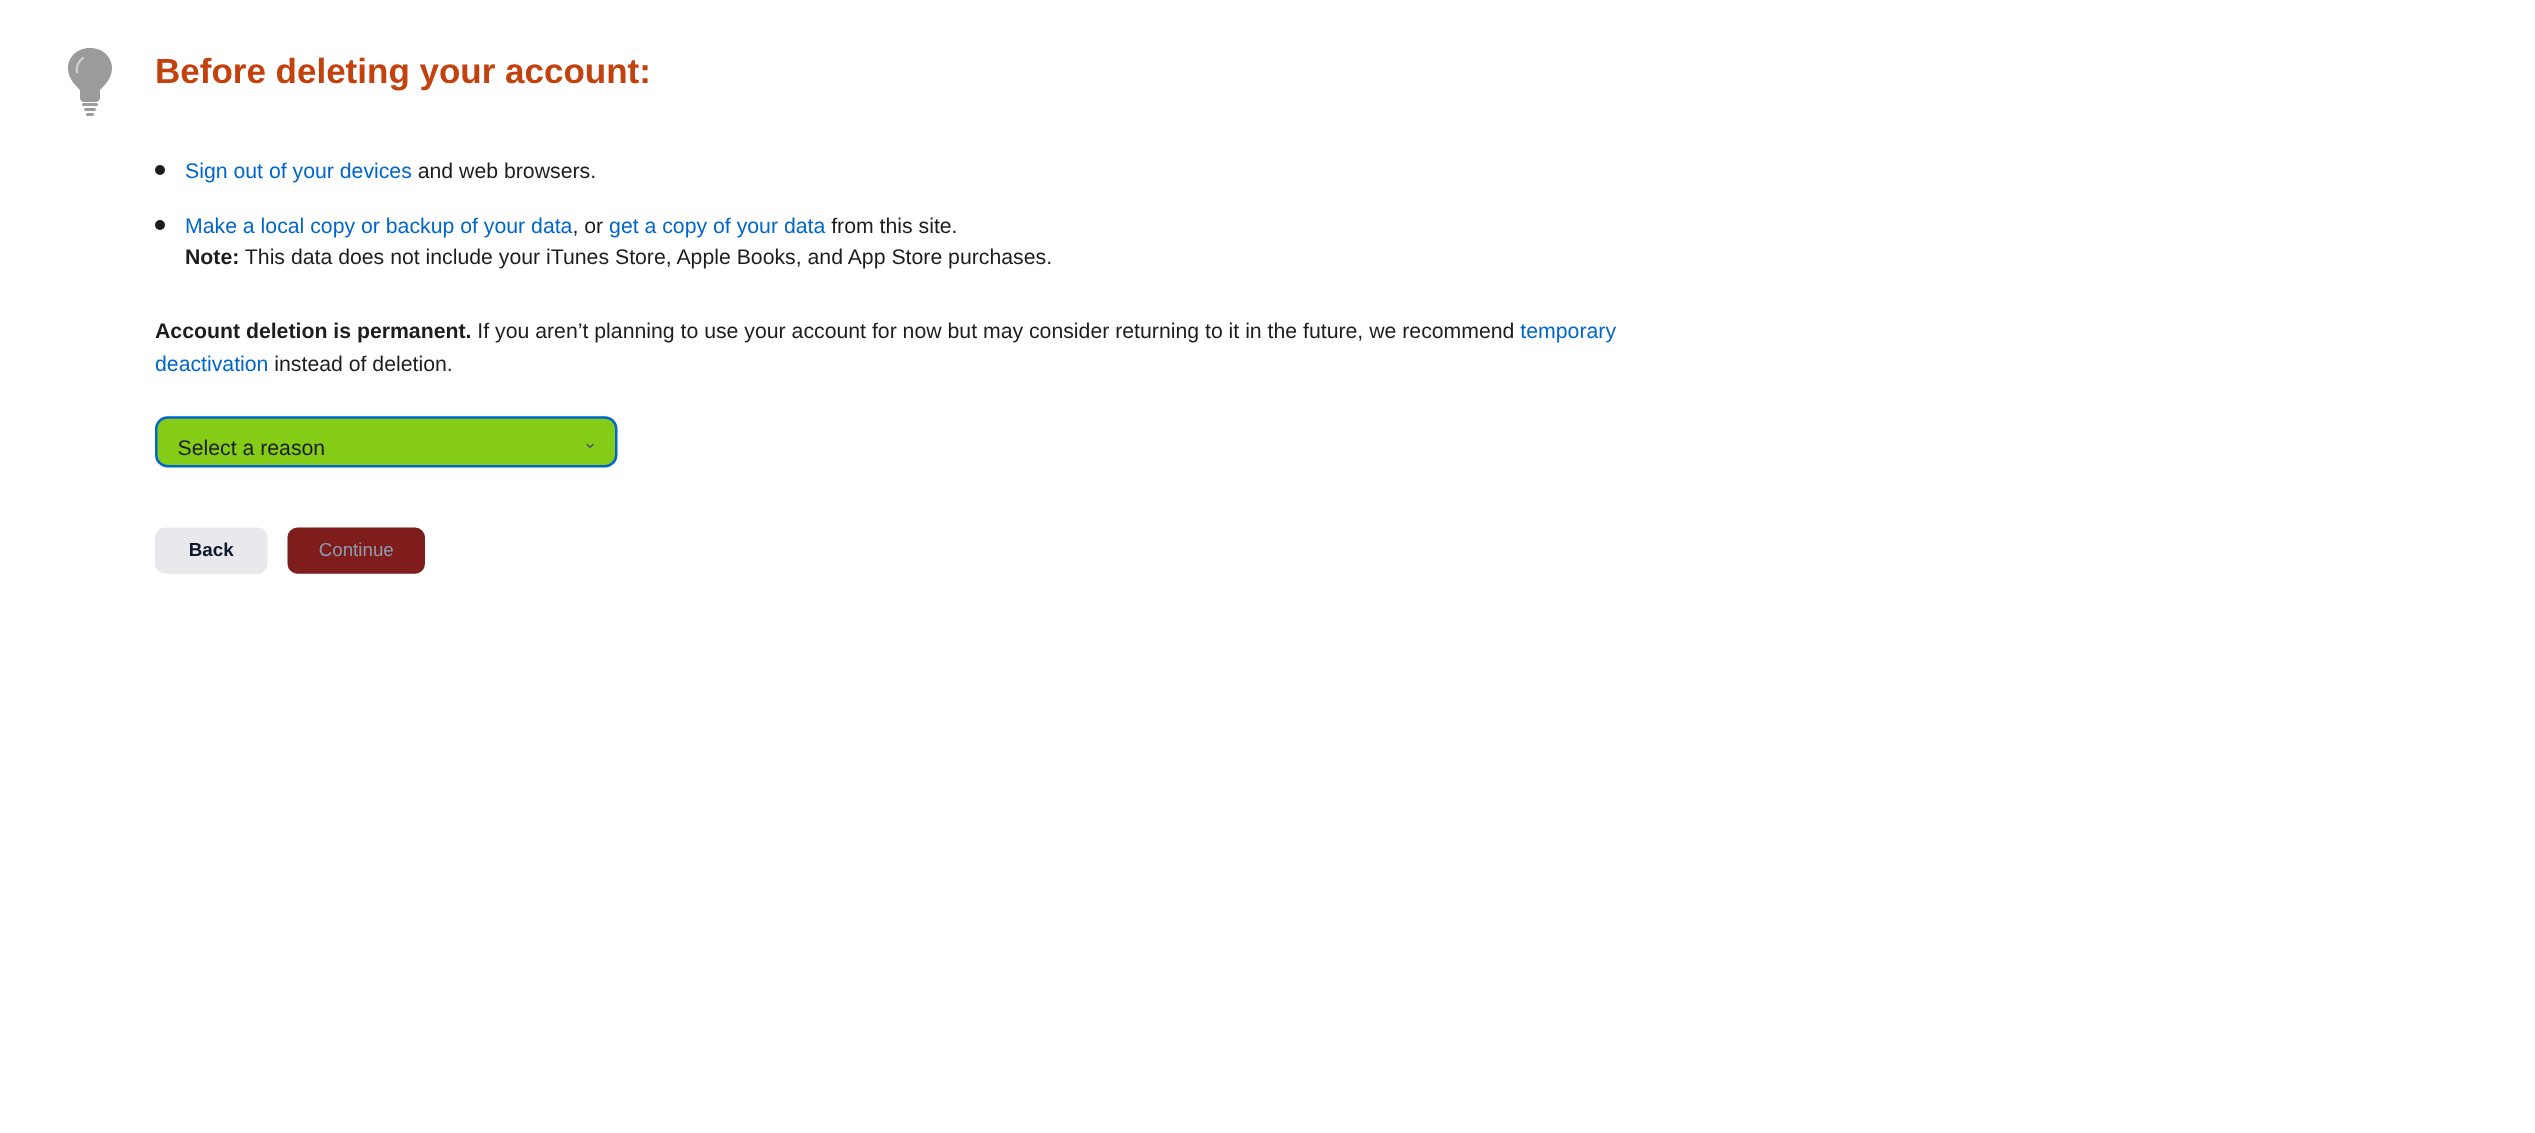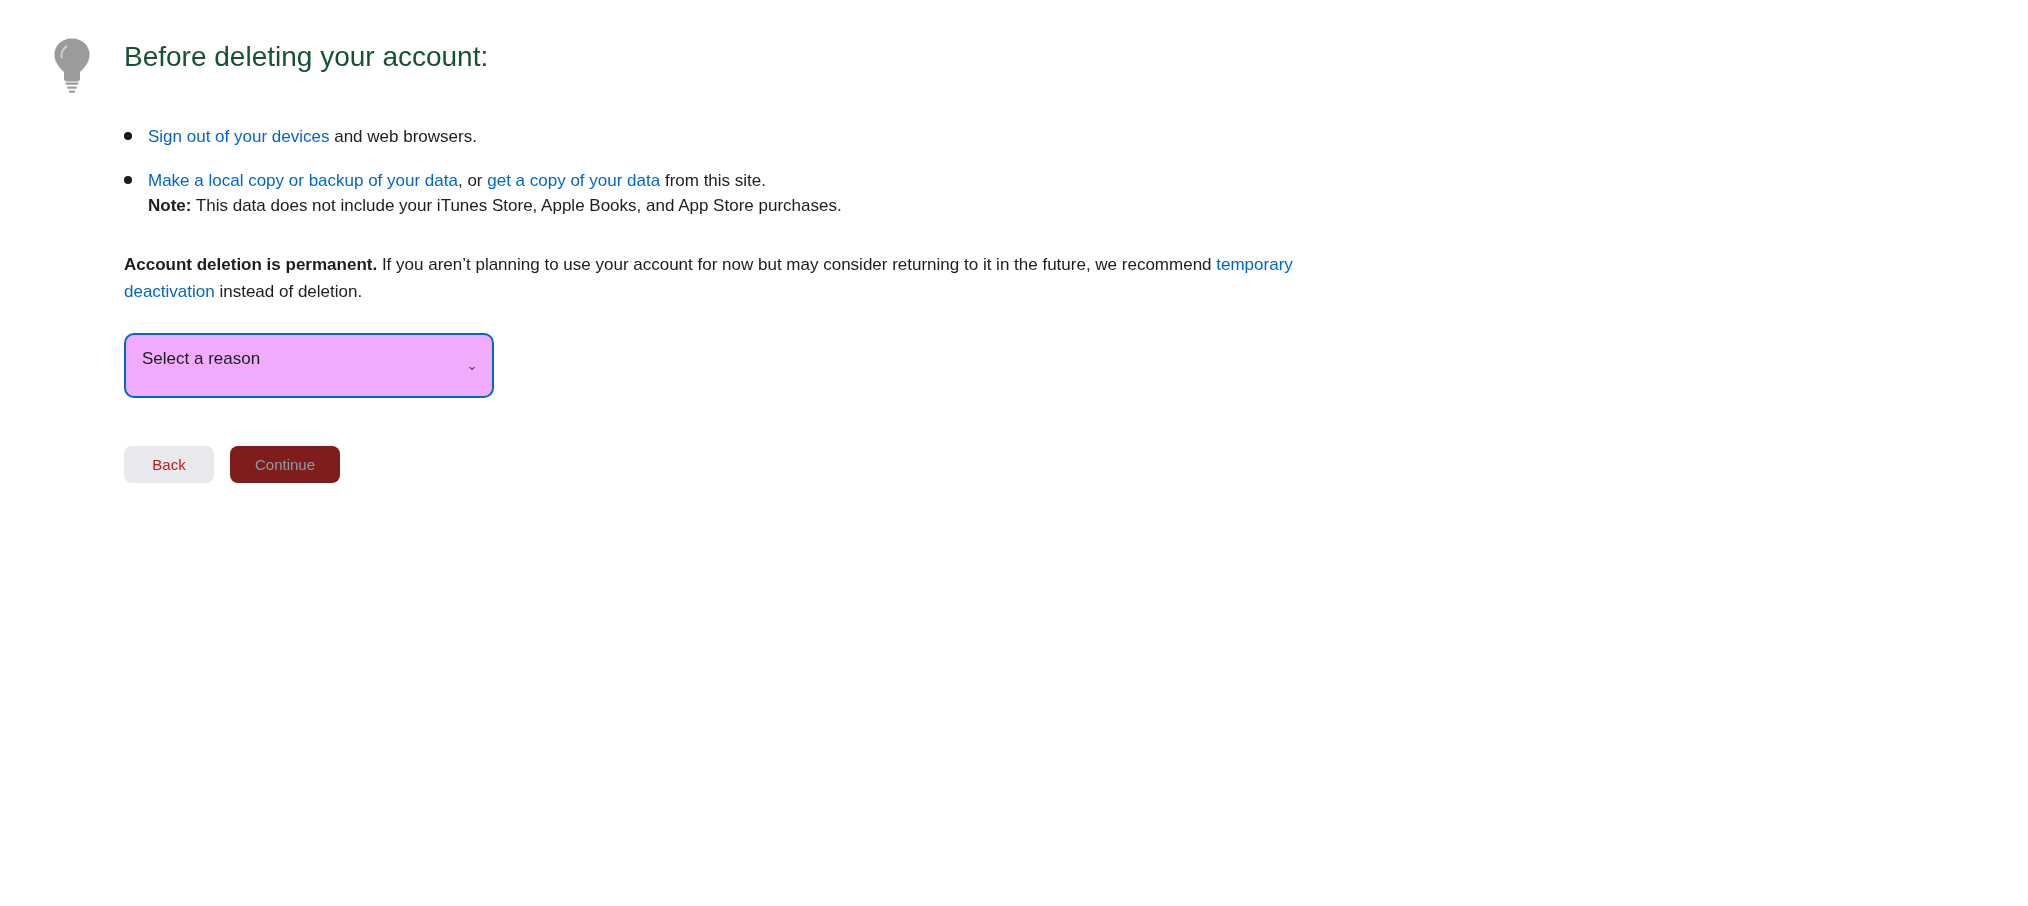--- a/index.html
+++ b/index.html
@@ -26,22 +26,22 @@
     .lightbulb-icon {
       width: 64px;
       height: 64px;
       margin-right: 20px;
       flex-shrink: 0;
       margin-top: -8px;
     }
 
     .page-title {
       font-size: 28px;
-      font-weight: 400;
-      color: #14532d;
+      font-weight: 700;
+      color: #c2410c;
       line-height: 1.2;
     }
 
     .bullet-list {
       list-style: none;
       padding-left: 0;
       margin-bottom: 32px;
     }
 
     .bullet-list li {
@@ -91,24 +91,24 @@
 
     .dropdown-wrapper {
       position: relative;
       display: inline-block;
       width: 370px;
       margin-bottom: 48px;
     }
 
     .reason-select {
       width: 100%;
-      padding: 14px 48px 28px 16px;
-      font-size: 17px;
-      color: #1d1d1f;
-      background: #f0abfc;
+      padding: 14px 48px 4px 16px;
+      font-size: 17px;
+      color: #1d1d1f;
+      background: #84cc16;
       border: 2px solid #0066cc;
       border-radius: 10px;
       appearance: none;
       -webkit-appearance: none;
       cursor: pointer;
       outline: none;
     }
 
     .dropdown-chevron {
       position: absolute;
@@ -122,22 +122,22 @@
 
     .button-row {
       display: flex;
       gap: 16px;
       align-items: center;
     }
 
     .btn-back {
       padding: 10px 24px;
       font-size: 15px;
-      font-weight: 400;
-      color: #b91c1c;
+      font-weight: 700;
+      color: #0f172a;
       background: #e8e8ed;
       border: none;
       border-radius: 8px;
       cursor: pointer;
       min-width: 90px;
       text-align: center;
     }
 
     .btn-continue {
       padding: 10px 24px;

